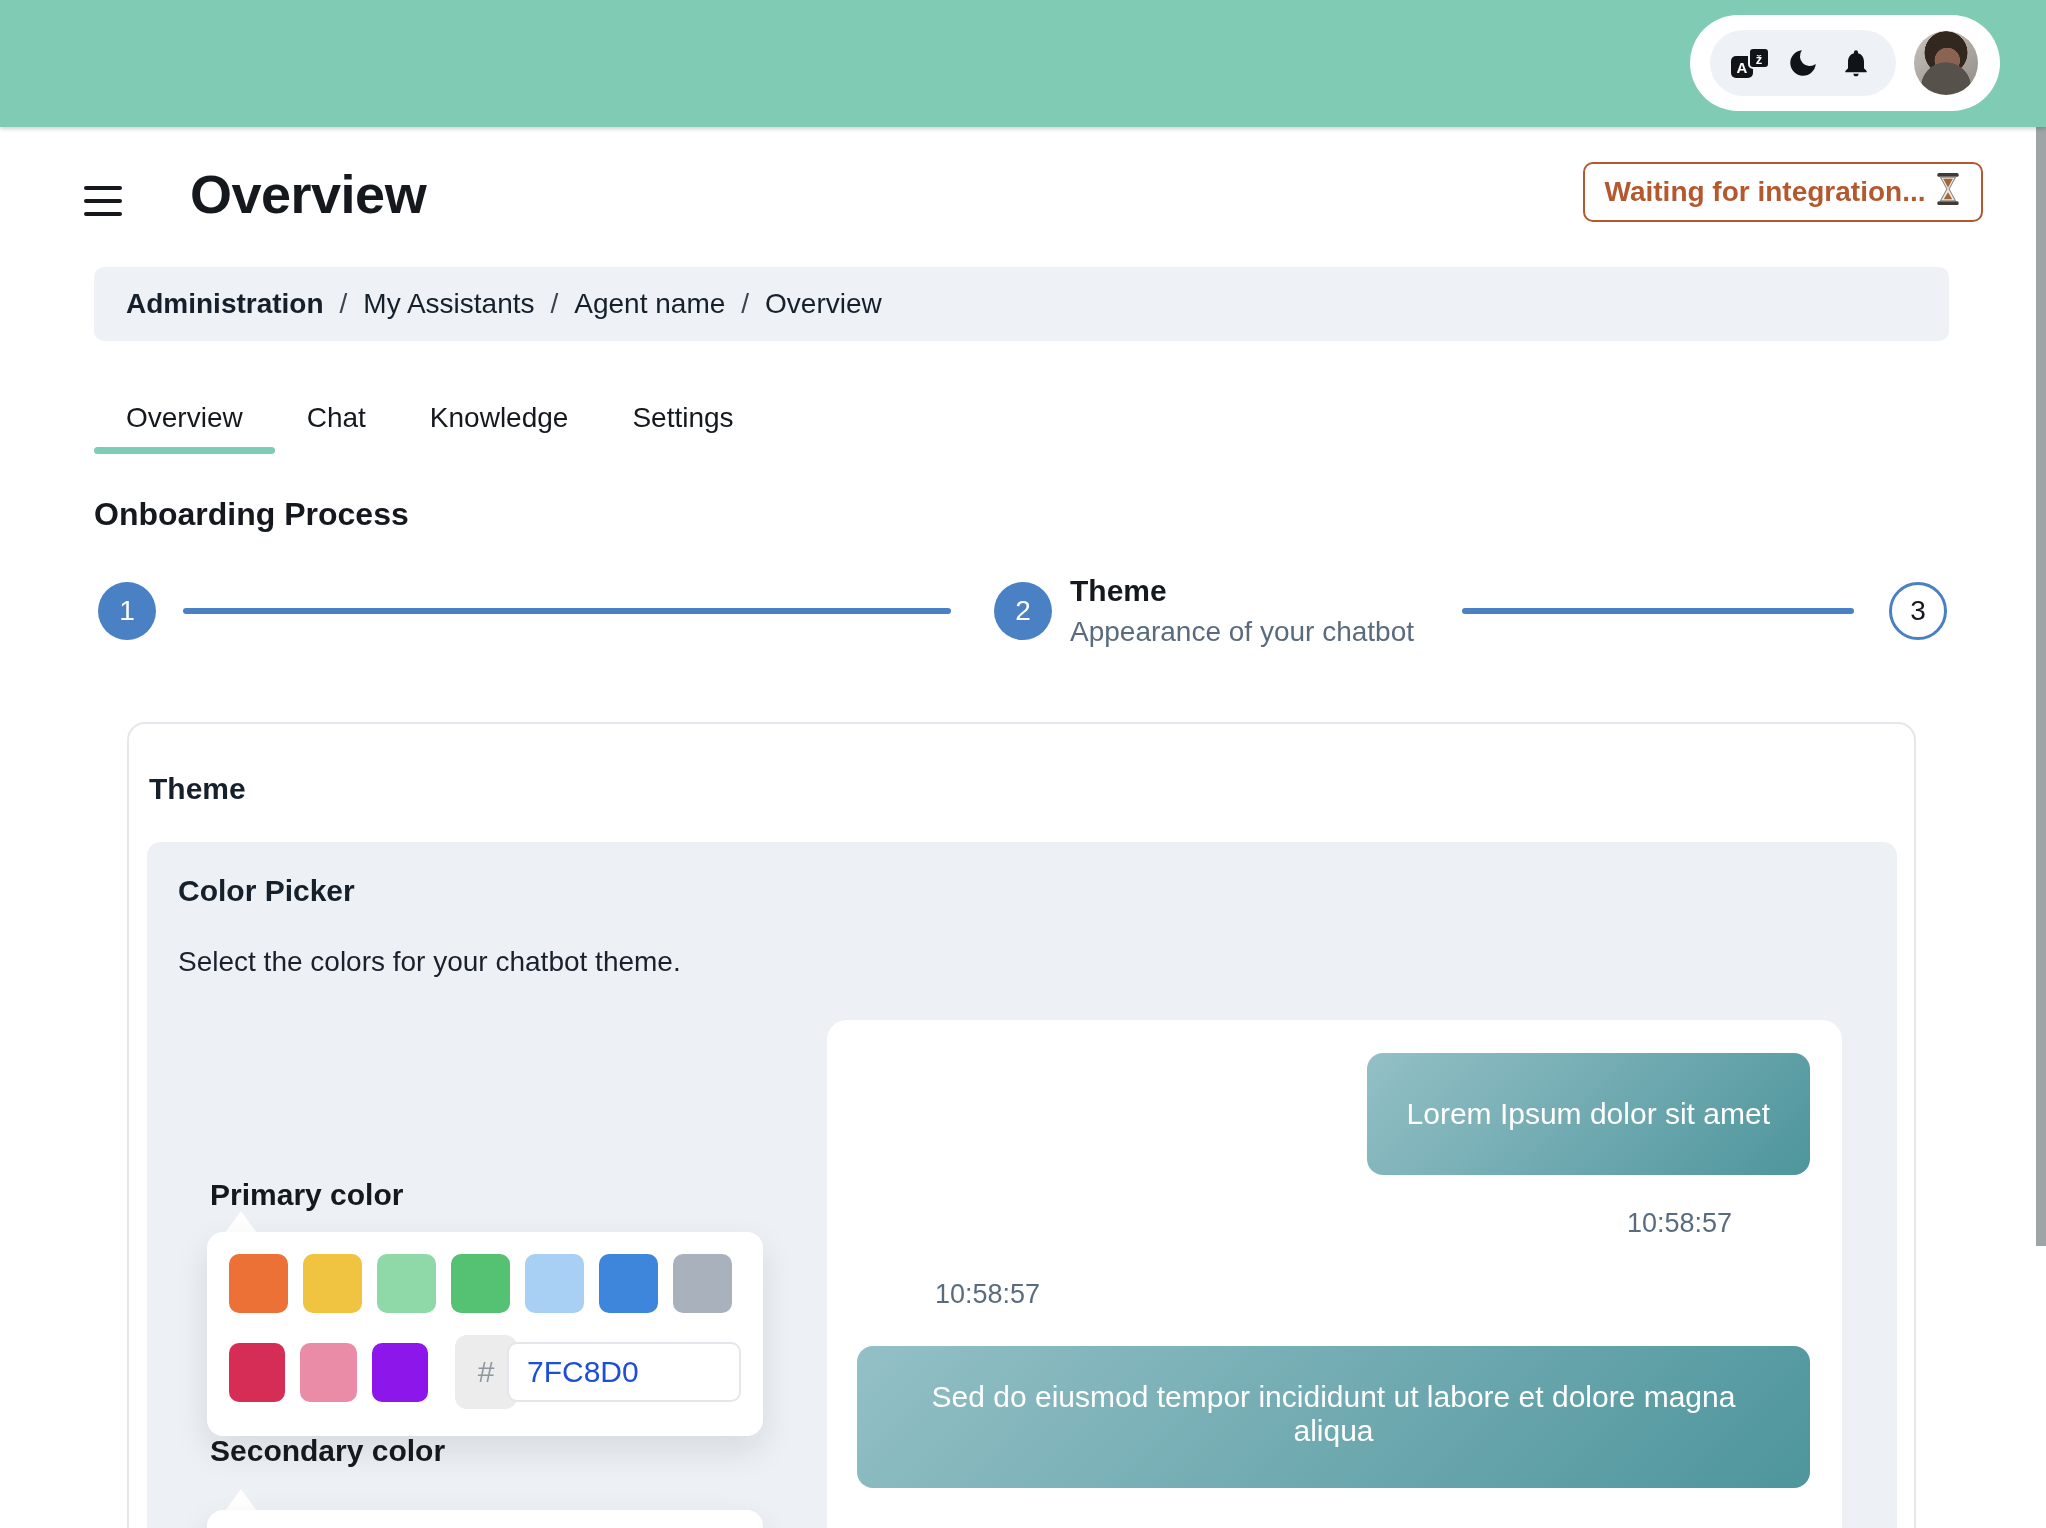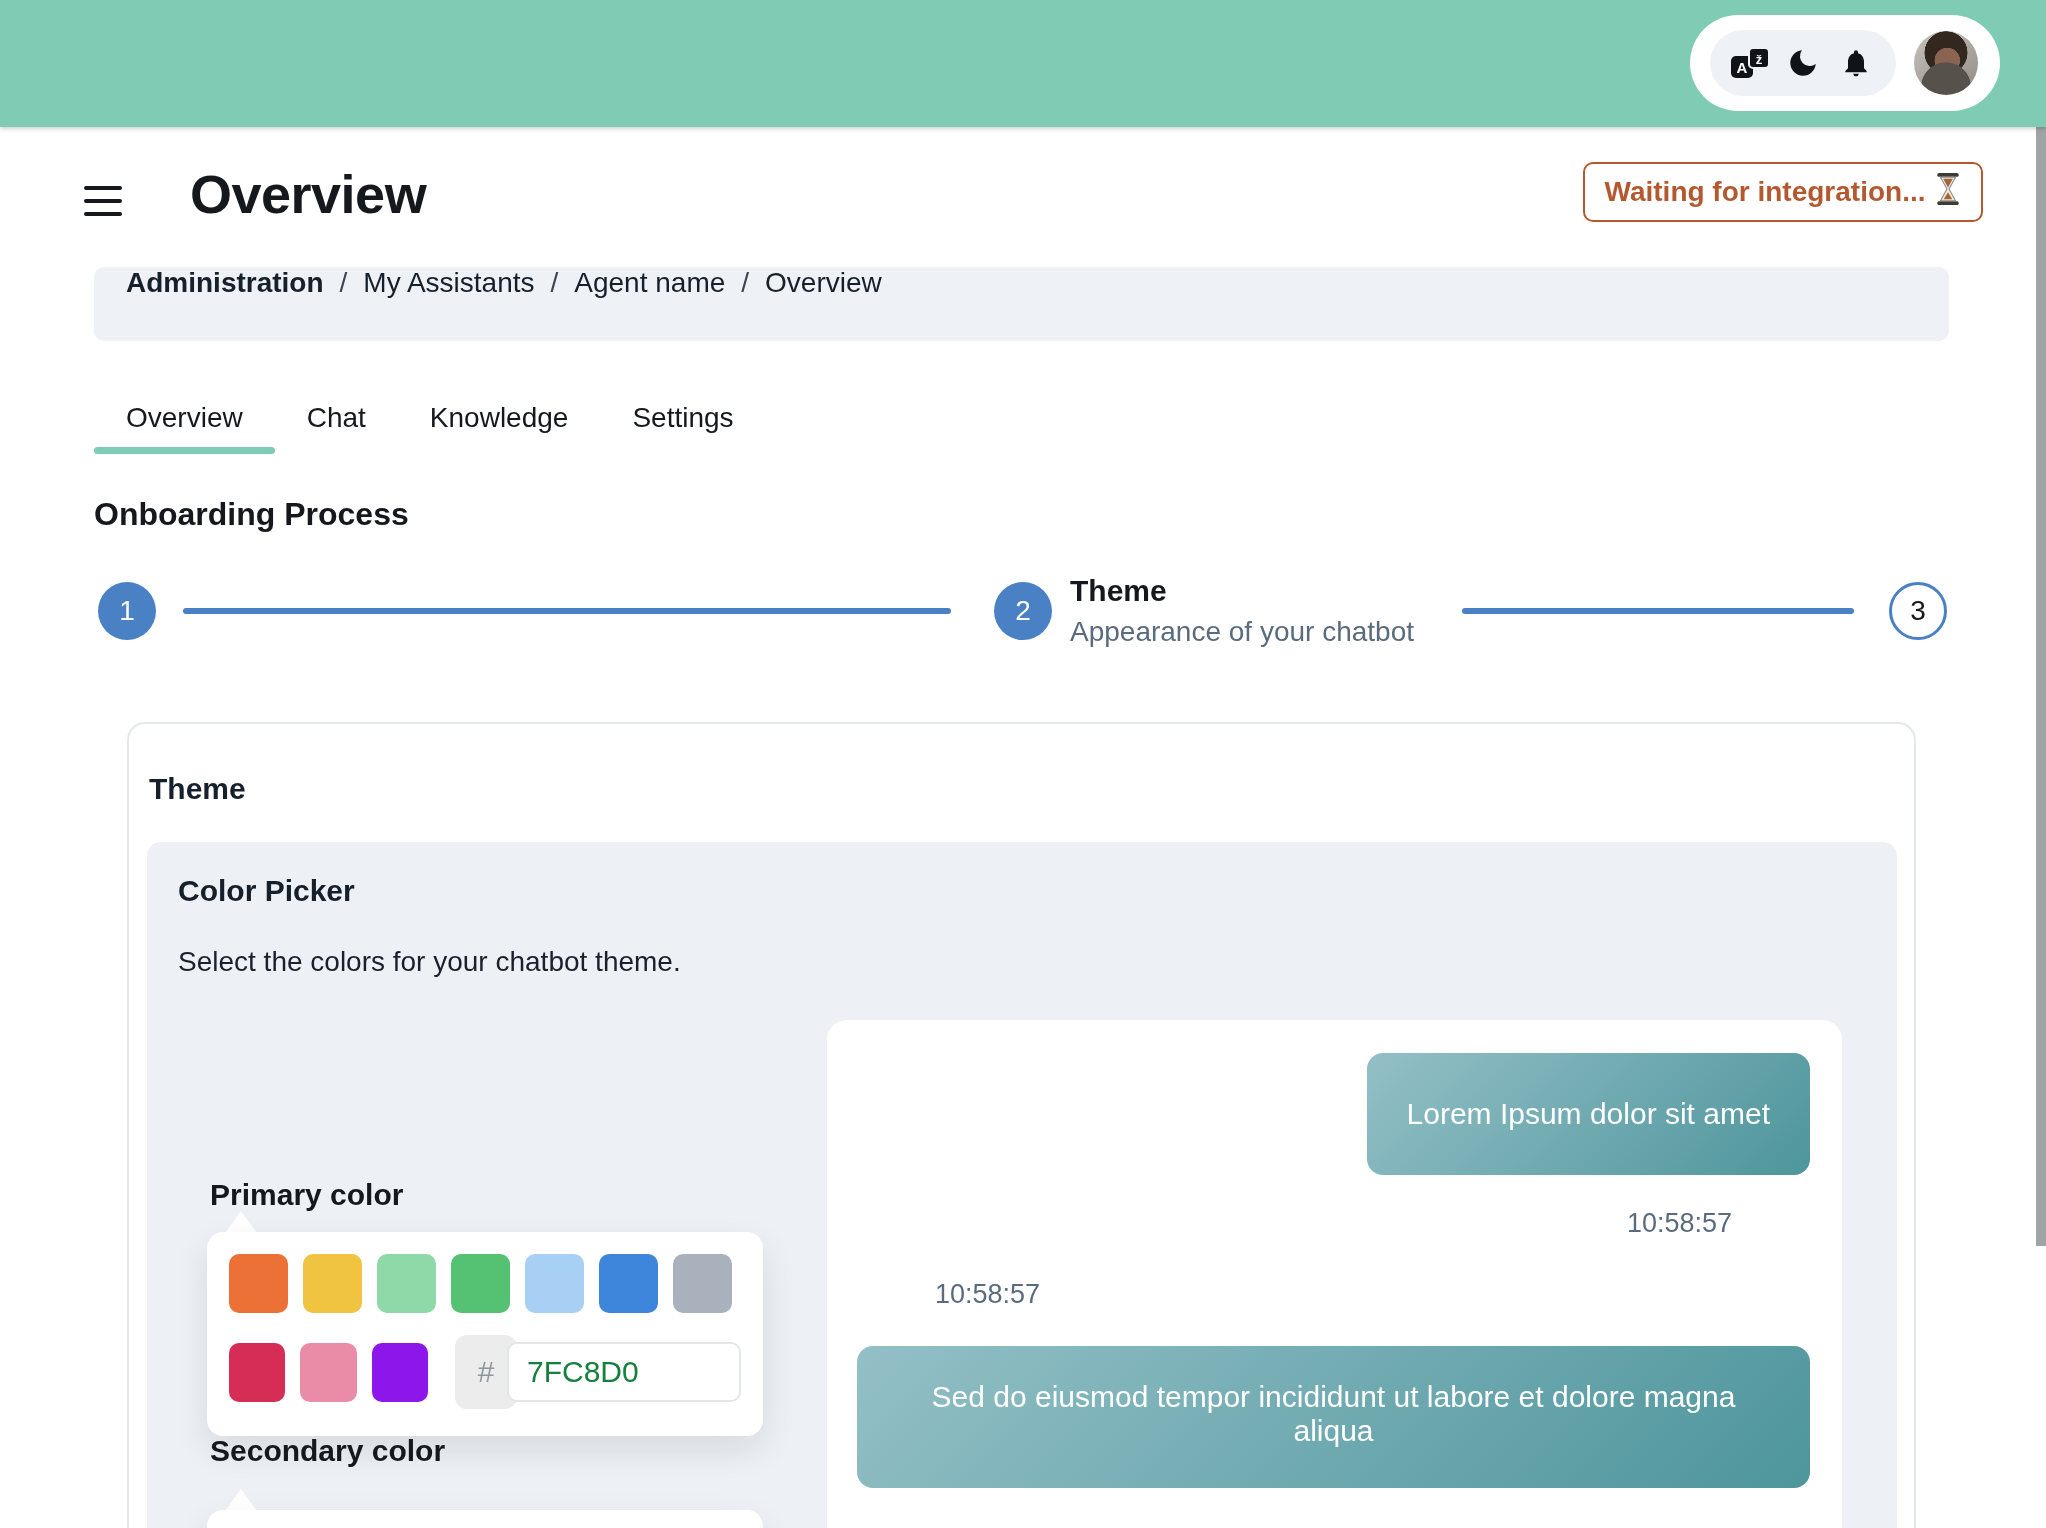--- a/index.html
+++ b/index.html
@@ -23,21 +23,21 @@
 
   
   .hamburger{left:84px;top:186px;width:38px;height:30px;display:flex;flex-direction:column;justify-content:space-between;cursor:pointer;}
   .hamburger span{display:block;height:4px;background:#15191e;border-radius:2px;}
   .page-title{left:190px;top:163px;font-size:54px;font-weight:700;color:#15191e;letter-spacing:-.5px;}
   .status-btn{left:1583px;top:162px;width:400px;height:60px;border:2.5px solid #b4592f;border-radius:10px;
               display:flex;align-items:center;justify-content:center;gap:10px;color:#b4592f;
               font-size:28px;font-weight:700;background:#fff;box-sizing:border-box;cursor:pointer;}
 
   .breadcrumb{left:94px;top:267px;width:1855px;height:74px;background:#eef1f5;border-radius:10px;
-              display:flex;align-items:flex-start;padding:0 32px;box-sizing:border-box;font-size:28px;gap:16px;}
+              display:flex;align-items:center;padding:0 32px;box-sizing:border-box;font-size:28px;gap:16px;}
   .breadcrumb .crumb{cursor:pointer;}
   .breadcrumb .first{font-weight:700;}
   .breadcrumb .sep{color:#3a4350;}
 
   
   .tabs{left:94px;top:388px;display:flex;}
   .tab{padding:0 32px;height:60px;display:flex;align-items:center;font-size:28px;color:#15191e;cursor:pointer;position:relative;}
   .tab.active::after{content:"";position:absolute;left:0;right:0;bottom:-6px;height:7px;background:#7fccb4;border-radius:4px;}
 
   .onb-heading{left:94px;top:496px;font-size:32px;font-weight:700;color:#15191e;}
@@ -63,21 +63,21 @@
   .caret{width:0;height:0;border-left:16px solid transparent;border-right:16px solid transparent;border-bottom:22px solid #fff;}
   .popup{background:#fff;border-radius:16px;box-shadow:0 14px 34px rgba(15,23,42,.10);}
   .popup1{left:60px;top:390px;width:556px;height:204px;padding:22px;box-sizing:border-box;}
   .popup2{left:60px;top:668px;width:556px;height:140px;}
   .swatch-row{display:flex;gap:15px;align-items:center;}
   .swatch{width:59px;height:59px;border-radius:10px;cursor:pointer;}
   .hex-group{display:flex;align-items:center;margin-left:12px;}
   .hex-prefix{width:62px;height:74px;background:#ececec;border-radius:12px;display:flex;align-items:center;
               justify-content:center;font-size:30px;color:#8e979f;}
   .hex-input{width:212px;height:56px;margin-left:-10px;background:#fff;border:2px solid #e3e6ea;border-radius:10px;
-             font-size:30px;color:#15803d;padding:0 0 0 18px;font-family:"Liberation Sans",sans-serif;outline:none;}
+             font-size:30px;color:#1d4ed8;padding:0 0 0 18px;font-family:"Liberation Sans",sans-serif;outline:none;}
 
   
   .chat-card{left:680px;top:178px;width:1015px;height:640px;background:#fff;border-radius:20px;
              display:flex;flex-direction:column;align-items:flex-start;
              padding:33px 32px 0 30px;box-sizing:border-box;}
   .bubble{border-radius:16px;font-size:30px;line-height:34px;box-sizing:border-box;}
   .bubble-primary{background:linear-gradient(135deg,#93c0c6 0%,#4e959c 100%);color:#fff;}
   .bubble-muted{background:#e3e9f1;color:#16202b;}
   .b1{align-self:flex-end;padding:44px 40px;}
   .t1{align-self:flex-end;margin:33px 78px 0 0;font-size:27px;color:#5a6b7e;}

